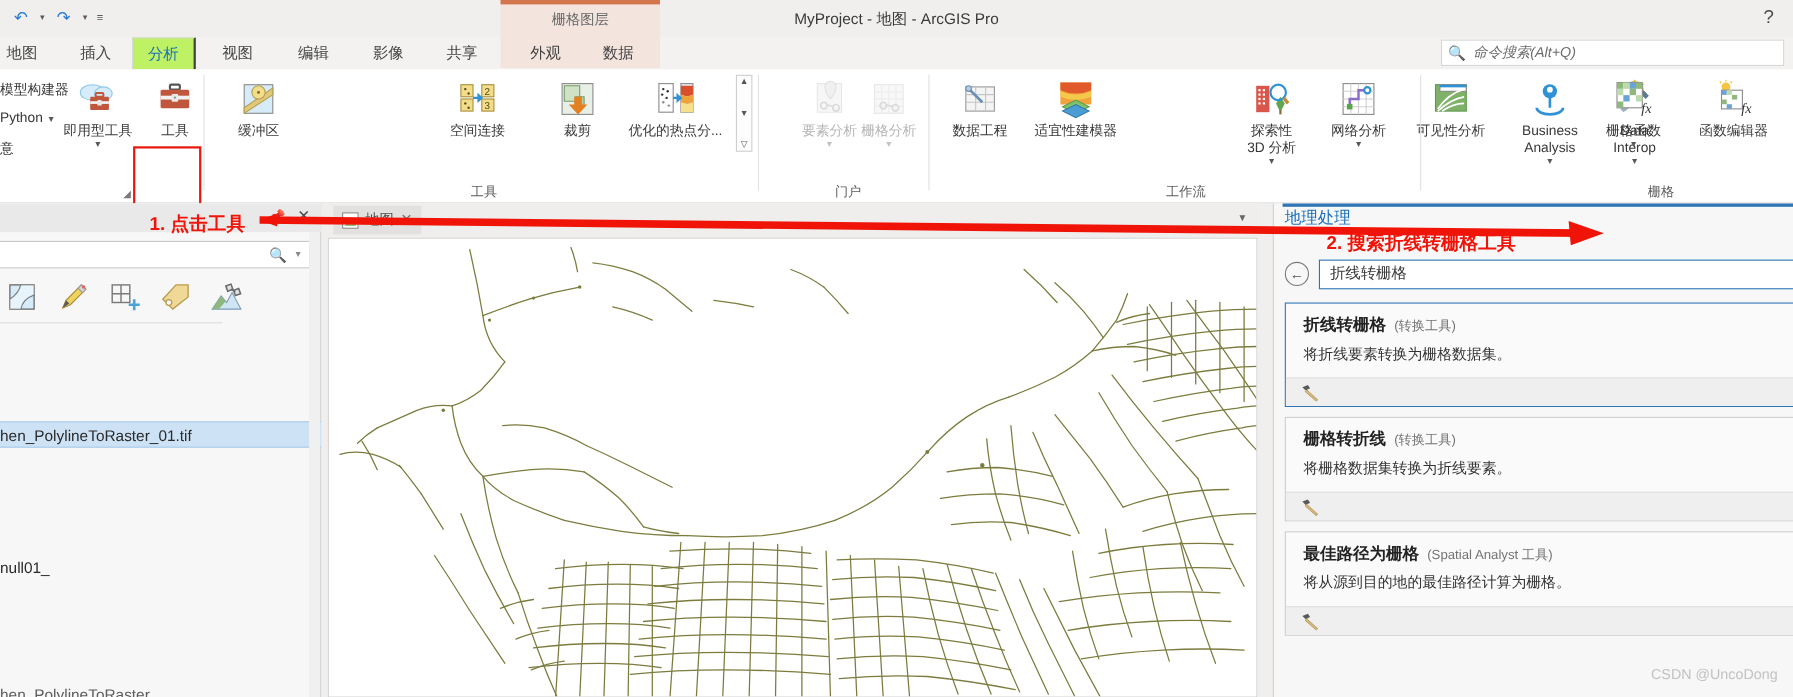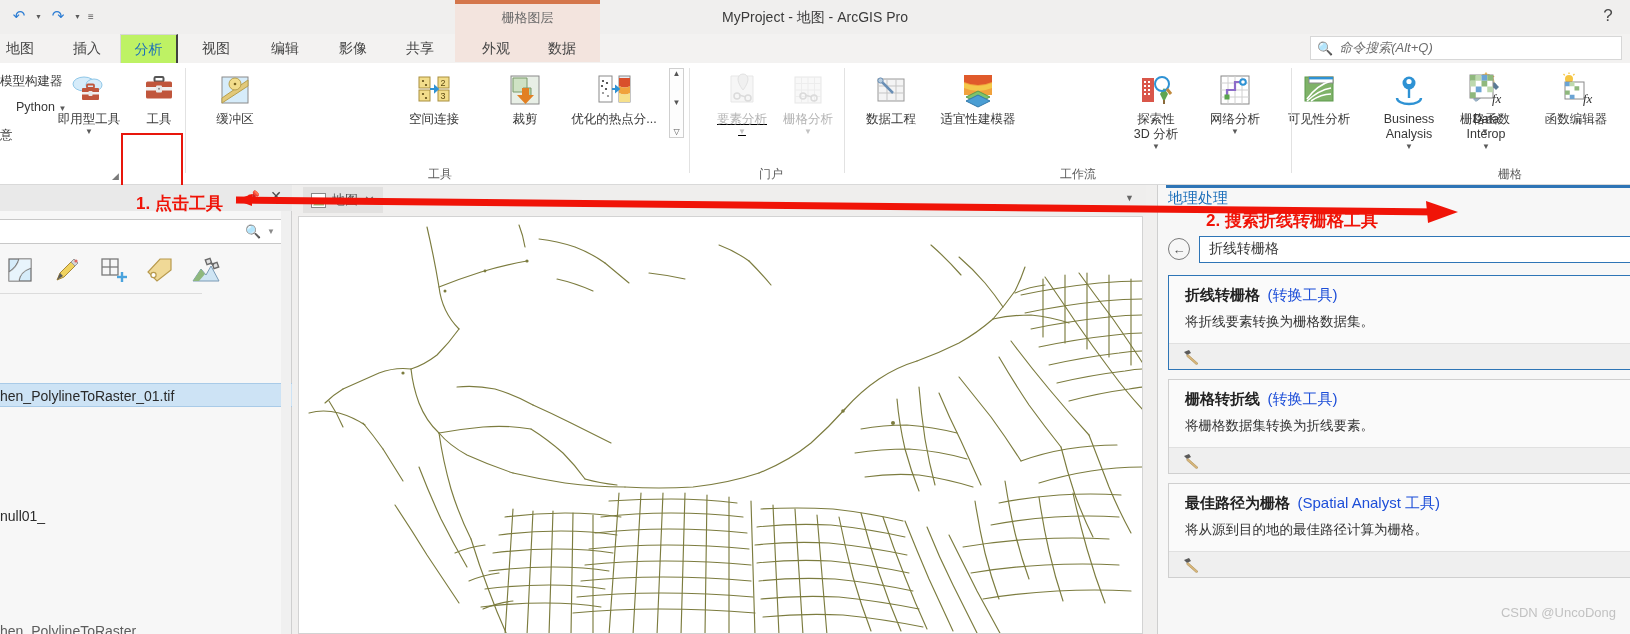--- a/index.html
+++ b/index.html
@@ -180,21 +180,21 @@
     font-size: 14px; color: #3a3a3a;
   }
   .gp-results { position: absolute; left: 10px; top: 90px; width: 463px; height: 360px; }
   .gp-card {
     position: relative; width: 463px; background: #fafafa; border: 1px solid #cfcfcf;
     margin-bottom: 9px;
   }
   .gp-card.first { border: 1px solid #2e75b6; }
   .gp-card .cbody { padding: 10px 0 12px 16px; }
   .gp-card .cname { font-size: 15px; font-weight: bold; color: #232323; display: inline; }
-  .gp-card .ctype { font-size: 15px; color: #1d4ed8; display: inline; margin-left: 3px; }
+  .gp-card .ctype { font-size: 12px; color: #737373; display: inline; margin-left: 3px; }
   .gp-card .cdesc { font-size: 13.5px; color: #333; margin-top: 8px; }
   .gp-card .cfoot {
     height: 26px; background: #efefef; border-top: 1px solid #e0e0e0;
     display: flex; align-items: center; padding-left: 14px;
   }
   .hammer { width: 17px; height: 17px; position: relative; display: block; }
 
   
   .anno-text {
     position: absolute; color: #f01408; font-size: 17px; font-weight: bold;
@@ -241,21 +241,21 @@
 
   <div class="cmd-search">
     <span class="sicon">🔍</span>
     <span class="stext">命令搜索(Alt+Q)</span>
   </div>
 
   <div class="ribbon">
 
     <div class="rgroup" style="left:-58px;width:244px;">
       <div class="btn-sm" style="left:58px;top:10px;">模型构建器</div>
-      <div class="btn-sm" style="left:74px;top:37px;">
+      <div class="btn-sm" style="left:58px;top:37px;">
         <span>Python</span>
         <span style="font-size:8px;color:#5a5a5a;">▼</span>
       </div>
       <div class="btn-sm" style="left:58px;top:64px;">意</div>
 
       <div class="btn-lg" style="left:108px;">
         <div class="ic">
           <svg width="36" height="36" viewBox="0 0 36 36">
             <ellipse cx="13" cy="12" rx="11" ry="7" fill="#d6ecfa" stroke="#8fc7e8" stroke-width="1"></ellipse>
             <ellipse cx="23" cy="13" rx="8" ry="6" fill="#d6ecfa" stroke="#8fc7e8" stroke-width="1"></ellipse>
@@ -352,21 +352,21 @@
       <div class="glabel">工具</div>
       <div class="scrollerbox" style="right:6px;">
         <span>▲</span>
         <span>▼</span>
         <span>▽</span>
       </div>
       <div class="gsep"></div>
     </div>
 
     <div class="rgroup" style="left:697px;width:148px;">
-      <div class="btn-lg dis" style="left:6px;text-decoration:underline;">
+      <div class="btn-lg dis" style="left:18px;">
         <div class="ic">
           <svg width="36" height="36" viewBox="0 0 36 36" opacity="0.35">
             <path d="M7 4 L29 4 L29 30 L7 30 Z" fill="#e8e8e8" stroke="#bbb"></path>
             <path d="M14 7 a5 5 0 1 1 10 0 c0 5 -5 11 -5 11 s-5 -6 -5 -11z" fill="#d5d5d5" stroke="#aaa"></path>
             <circle cx="13" cy="24" r="3" fill="none" stroke="#999" stroke-width="1.5"></circle>
             <circle cx="24" cy="26" r="3" fill="none" stroke="#999" stroke-width="1.5"></circle>
             <line x1="15" y1="23" x2="22" y2="25" stroke="#999" stroke-width="1.5"></line>
           </svg>
         </div>
         <div class="lab">要素分析</div>

